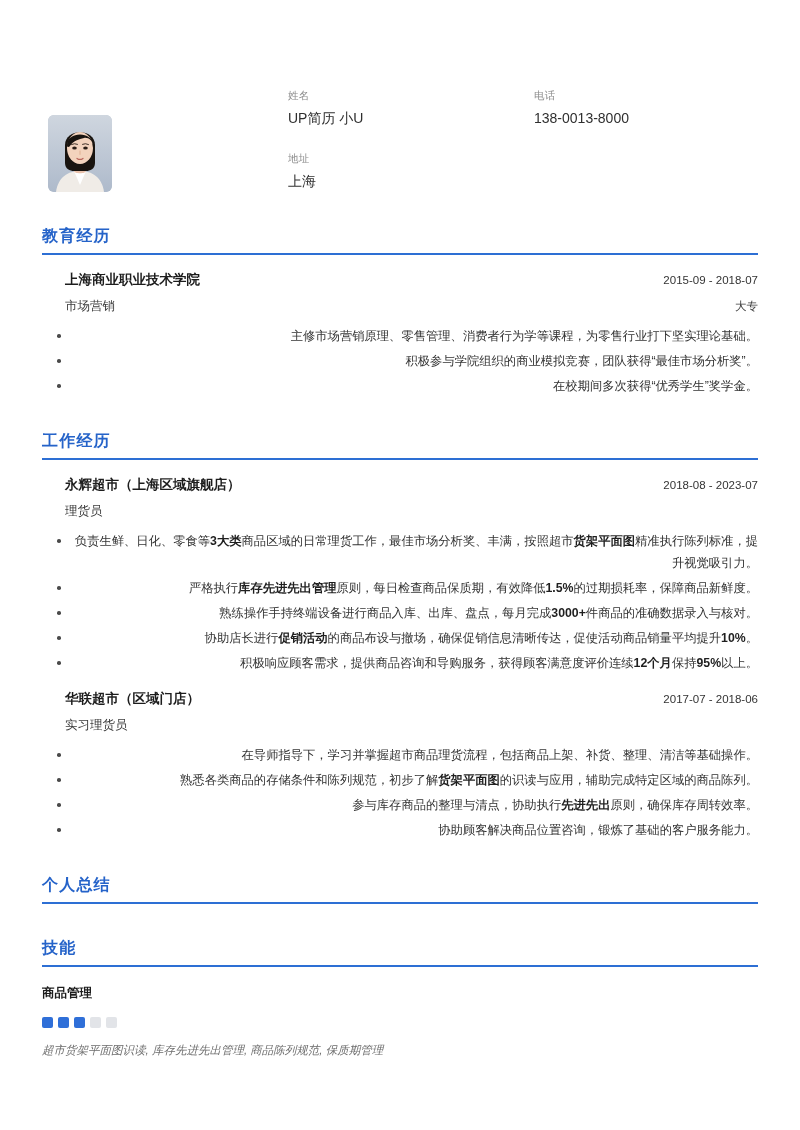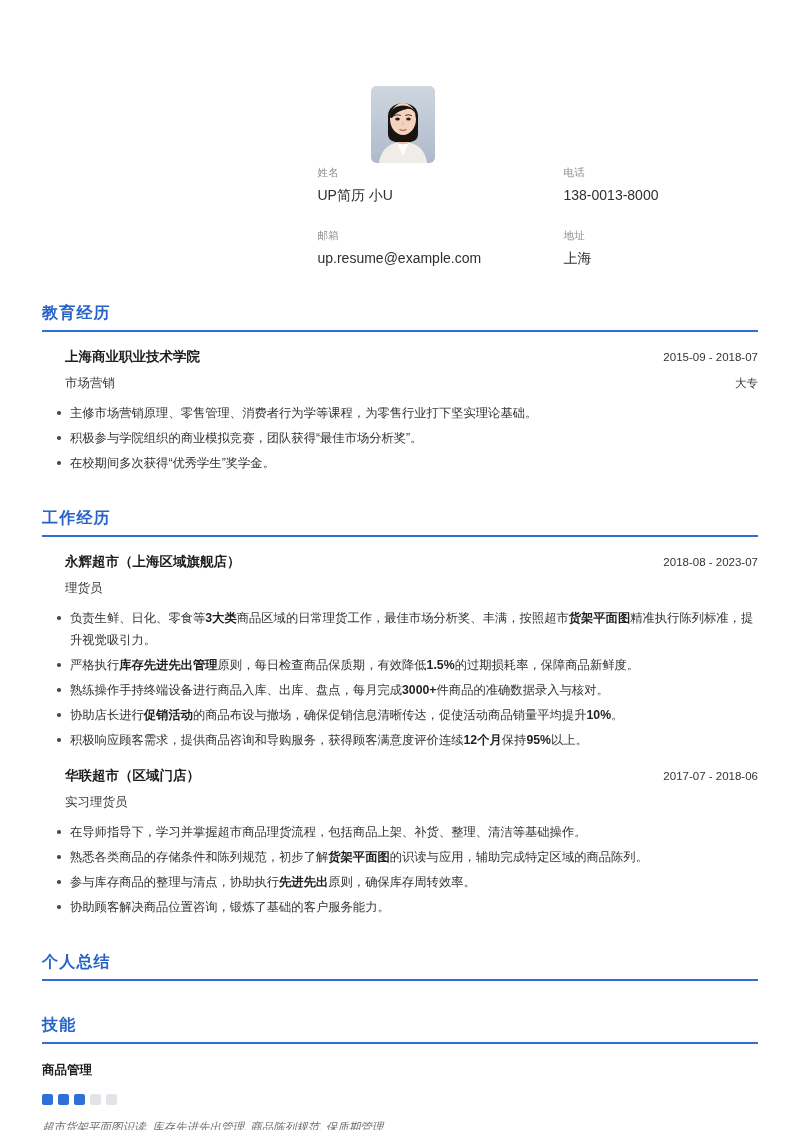--- a/index.html
+++ b/index.html
@@ -20,24 +20,23 @@
     height: 1130px;
     box-sizing: border-box;
     padding: 0 42px;
     position: relative;
     background: #fff;
   }
 
   
   .header {
     display: flex;
-    align-items: center;
+    align-items: flex-end;
     padding-top: 86px;
     padding-bottom: 0;
-    flex-direction: column;
   }
   .photo-wrap {
     width: 64px;
     height: 77px;
     border-radius: 6px;
     overflow: hidden;
     flex: 0 0 auto;
     margin-left: 6px;
     background: #c3cbd6;
     position: relative;
@@ -111,20 +110,21 @@
     font-size: 11.5px;
     color: #3c3c3c;
     line-height: 20px;
     margin-top: 6px;
   }
 
   ul.bullets {
     margin: 9px 0 0 0;
     padding: 0 0 0 15px;
     list-style: none;
+    text-align: right;
   }
   ul.bullets > li {
     position: relative;
     font-size: 12.3px;
     line-height: 22px;
     color: #333333;
     padding-left: 13px;
     margin-bottom: 3px;
   }
   ul.bullets > li::before {
@@ -221,24 +221,20 @@
     </div>
 
     <div class="contact-grid">
       <div class="c-field">
         <div class="c-label">姓名</div>
         <div class="c-value">UP简历 小U</div>
       </div>
       <div class="c-field">
         <div class="c-label">电话</div>
         <div class="c-value">138-0013-8000</div>
-      </div>
-      <div class="c-field">
-        <div class="c-label">邮箱</div>
-        <div class="c-value">up.resume@example.com</div>
       </div>
       <div class="c-field">
         <div class="c-label">地址</div>
         <div class="c-value">上海</div>
       </div>
     </div>
   </div>
 
   <div class="section">
     <div class="section-title">教育经历</div>

